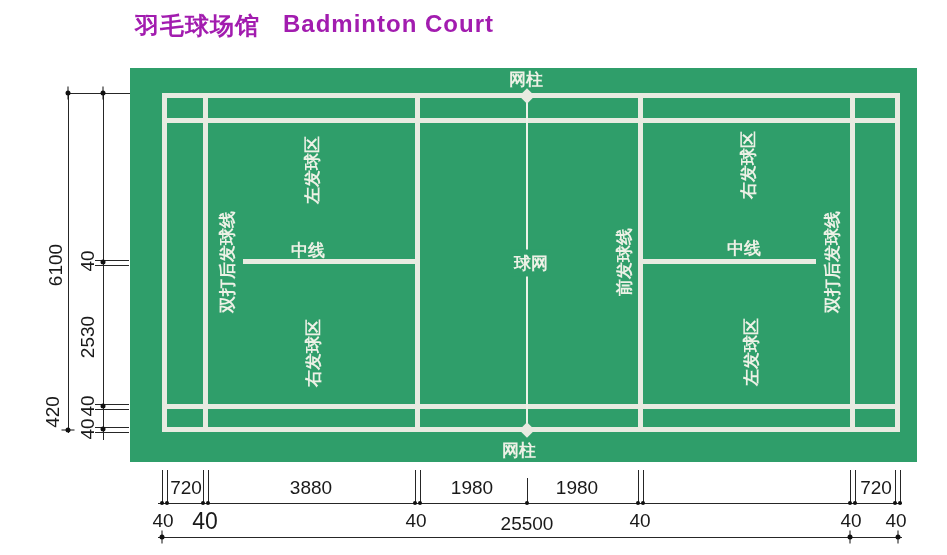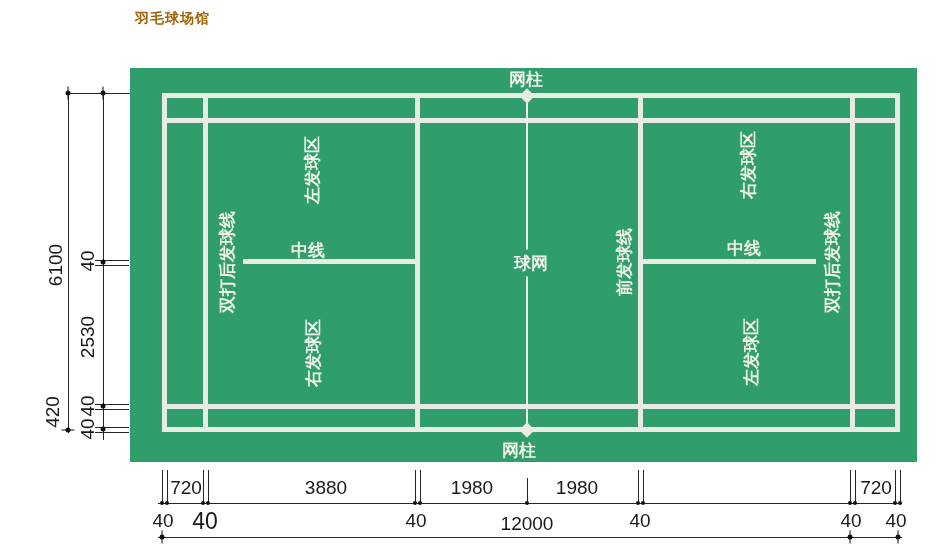--- a/index.html
+++ b/index.html
@@ -1,19 +1,19 @@
 <!DOCTYPE html>
 <html><head>
 <meta charset="utf-8">
 <style>
   html,body{margin:0;padding:0;background:#ffffff;}
   .stage{position:relative;width:947px;height:555px;background:#ffffff;overflow:hidden;
          font-family:"Liberation Sans",sans-serif;}
   
-  .title{position:absolute;color:#a16207;font-size:14px;font-weight:600;letter-spacing:1px;white-space:nowrap;}
+  .title{position:absolute;color:#a21caf;font-size:24px;font-weight:600;letter-spacing:1px;white-space:nowrap;}
   .unit{position:absolute;color:#666;font-size:19px;font-weight:600;white-space:nowrap;}
   
   .mat{position:absolute;background:#2f9e6a;}
   .cline{position:absolute;background:#e8ebe1;}
   .netline{position:absolute;background:#eef2e8;}
   .diamond{position:absolute;width:11px;height:11px;background:#e8ebe1;
            transform:translate(-50%,-50%) rotate(45deg);}
   .clabel{position:absolute;color:#edf1e6;font-weight:bold;font-size:17px;white-space:nowrap;
           transform:translate(-50%,-50%);}
   .clabel.rot{transform:translate(-50%,-50%) rotate(-90deg);}
@@ -28,20 +28,21 @@
        transform:translate(-50%,-50%);}
   .dim.rot{transform:translate(-50%,-50%) rotate(-90deg);}
   .dim.big{font-size:23px;}
 </style>
 </head>
 <body>
 
 <div class="stage">
 
   <div class="title" style="left:135px;top:10px;">羽毛球场馆</div>
+  <div class="title" style="left:283px;top:10px;">Badminton Court</div>
 
   <div class="mat" style="left:130px;top:68px;width:787px;height:394px;"></div>
 
   <div class="cline" style="left:162px;top:93px;width:738px;height:5px;"></div>
   <div class="cline" style="left:162px;top:118px;width:738px;height:5px;"></div>
   <div class="cline" style="left:162px;top:404px;width:738px;height:5px;"></div>
   <div class="cline" style="left:162px;top:427px;width:738px;height:5px;"></div>
 
   <div class="cline" style="left:162px;top:93px;width:5px;height:339px;"></div>
   <div class="cline" style="left:203px;top:93px;width:5px;height:339px;"></div>
@@ -129,27 +130,27 @@
   <div class="dot sm" style="left:900px;top:503px;"></div>
 
   <div class="vdash" style="left:162px;top:537px;"></div>
   <div class="dot" style="left:162px;top:537px;"></div>
   <div class="vdash" style="left:850px;top:537px;"></div>
   <div class="dot" style="left:850px;top:537px;"></div>
   <div class="vdash" style="left:898px;top:537px;"></div>
   <div class="dot" style="left:898px;top:537px;"></div>
 
   <div class="dim" style="left:186px;top:488px;">720</div>
-  <div class="dim" style="left:326px;top:488px;">3880</div>
+  <div class="dim" style="left:311px;top:488px;">3880</div>
   <div class="dim" style="left:472px;top:488px;">1980</div>
   <div class="dim" style="left:577px;top:488px;">1980</div>
   <div class="dim" style="left:876px;top:488px;">720</div>
 
   <div class="dim" style="left:163px;top:521px;">40</div>
   <div class="dim big" style="left:205px;top:521px;">40</div>
   <div class="dim" style="left:416px;top:521px;">40</div>
   <div class="dim" style="left:640px;top:521px;">40</div>
   <div class="dim" style="left:851px;top:521px;">40</div>
   <div class="dim" style="left:896px;top:521px;">40</div>
 
-  <div class="dim" style="left:527px;top:524px;">12000</div>
+  <div class="dim" style="left:527px;top:524px;">25500</div>
 
 </div>
 
 </body></html>

